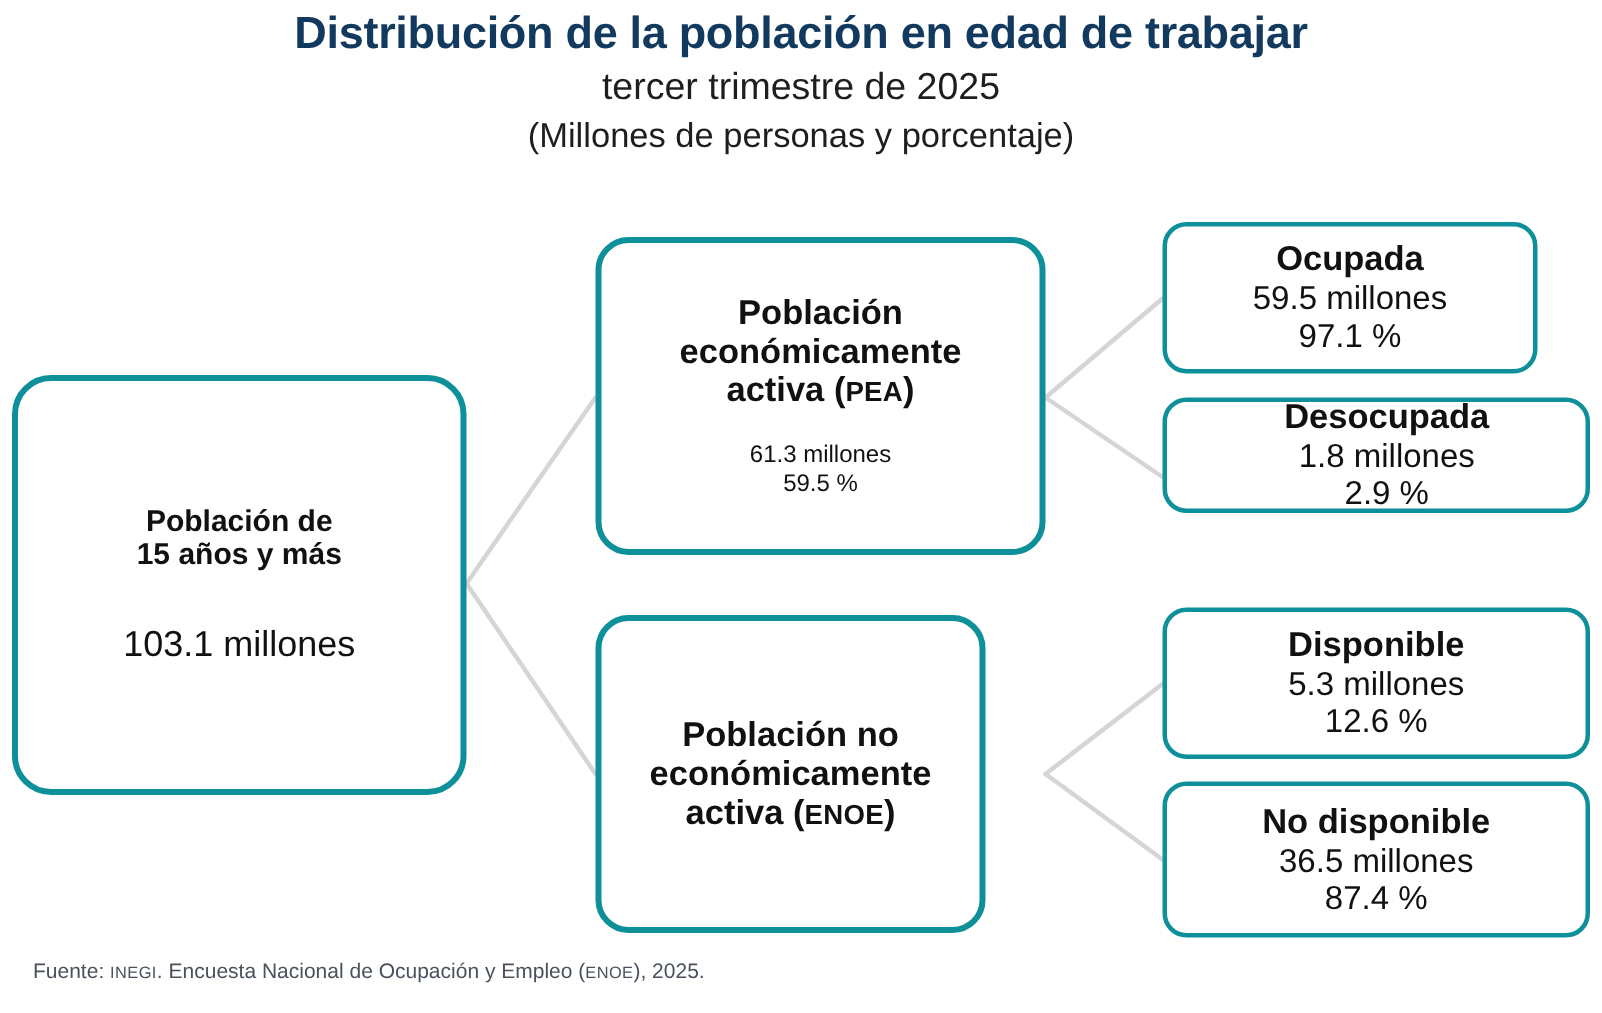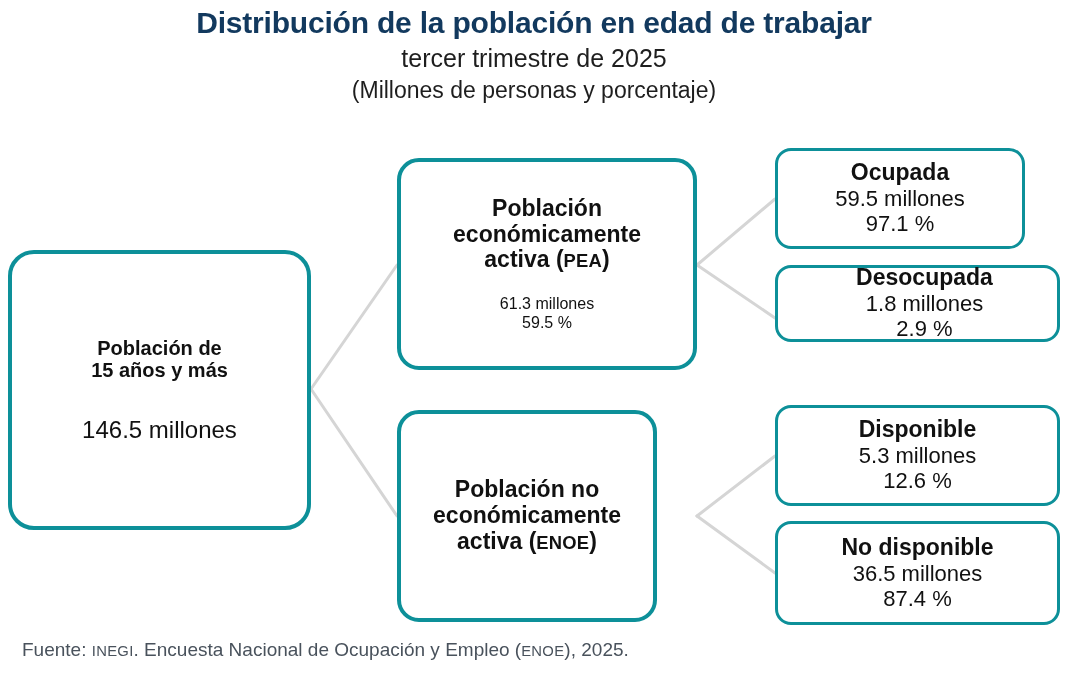--- a/index.html
+++ b/index.html
@@ -114,21 +114,21 @@
   #node-disponible   { left: 775px; top: 405px; width: 285px; height: 101px; }
   #node-nodisponible { left: 775px; top: 521px; width: 285px; height: 104px; }
   .leaf .node-title  { font-size: 23px; }
   .leaf .node-values { font-size: 22px; }
 
   
   .footer {
     position: absolute;
     left: 22px;
     top: 639px;
-    font-size: 19px;
+    font-size: 14px;
     color: #49525c;
     white-space: nowrap;
   }
   .footer .sc { font-size: 0.78em; letter-spacing: 0.3px; }
 </style>
 </head>
 <body>
 
 <div id="page">
 
@@ -153,21 +153,21 @@
         <line x1="697" y1="516" x2="775" y2="573"></line>
       </g>
     </svg>
 
     <div class="node" id="node-root">
       <div class="node-title">
         <div>Población de</div>
         <div>15 años y más</div>
       </div>
       <div class="node-values">
-        <div>146.5 millones</div>
+        <div>103.1 millones</div>
       </div>
     </div>
 
     <div class="node" id="node-pea">
       <div class="node-title">
         <div>Población</div>
         <div>económicamente</div>
         <div>
           <span>activa</span>
           <span>(</span><span class="abbr">PEA</span><span>)</span>

